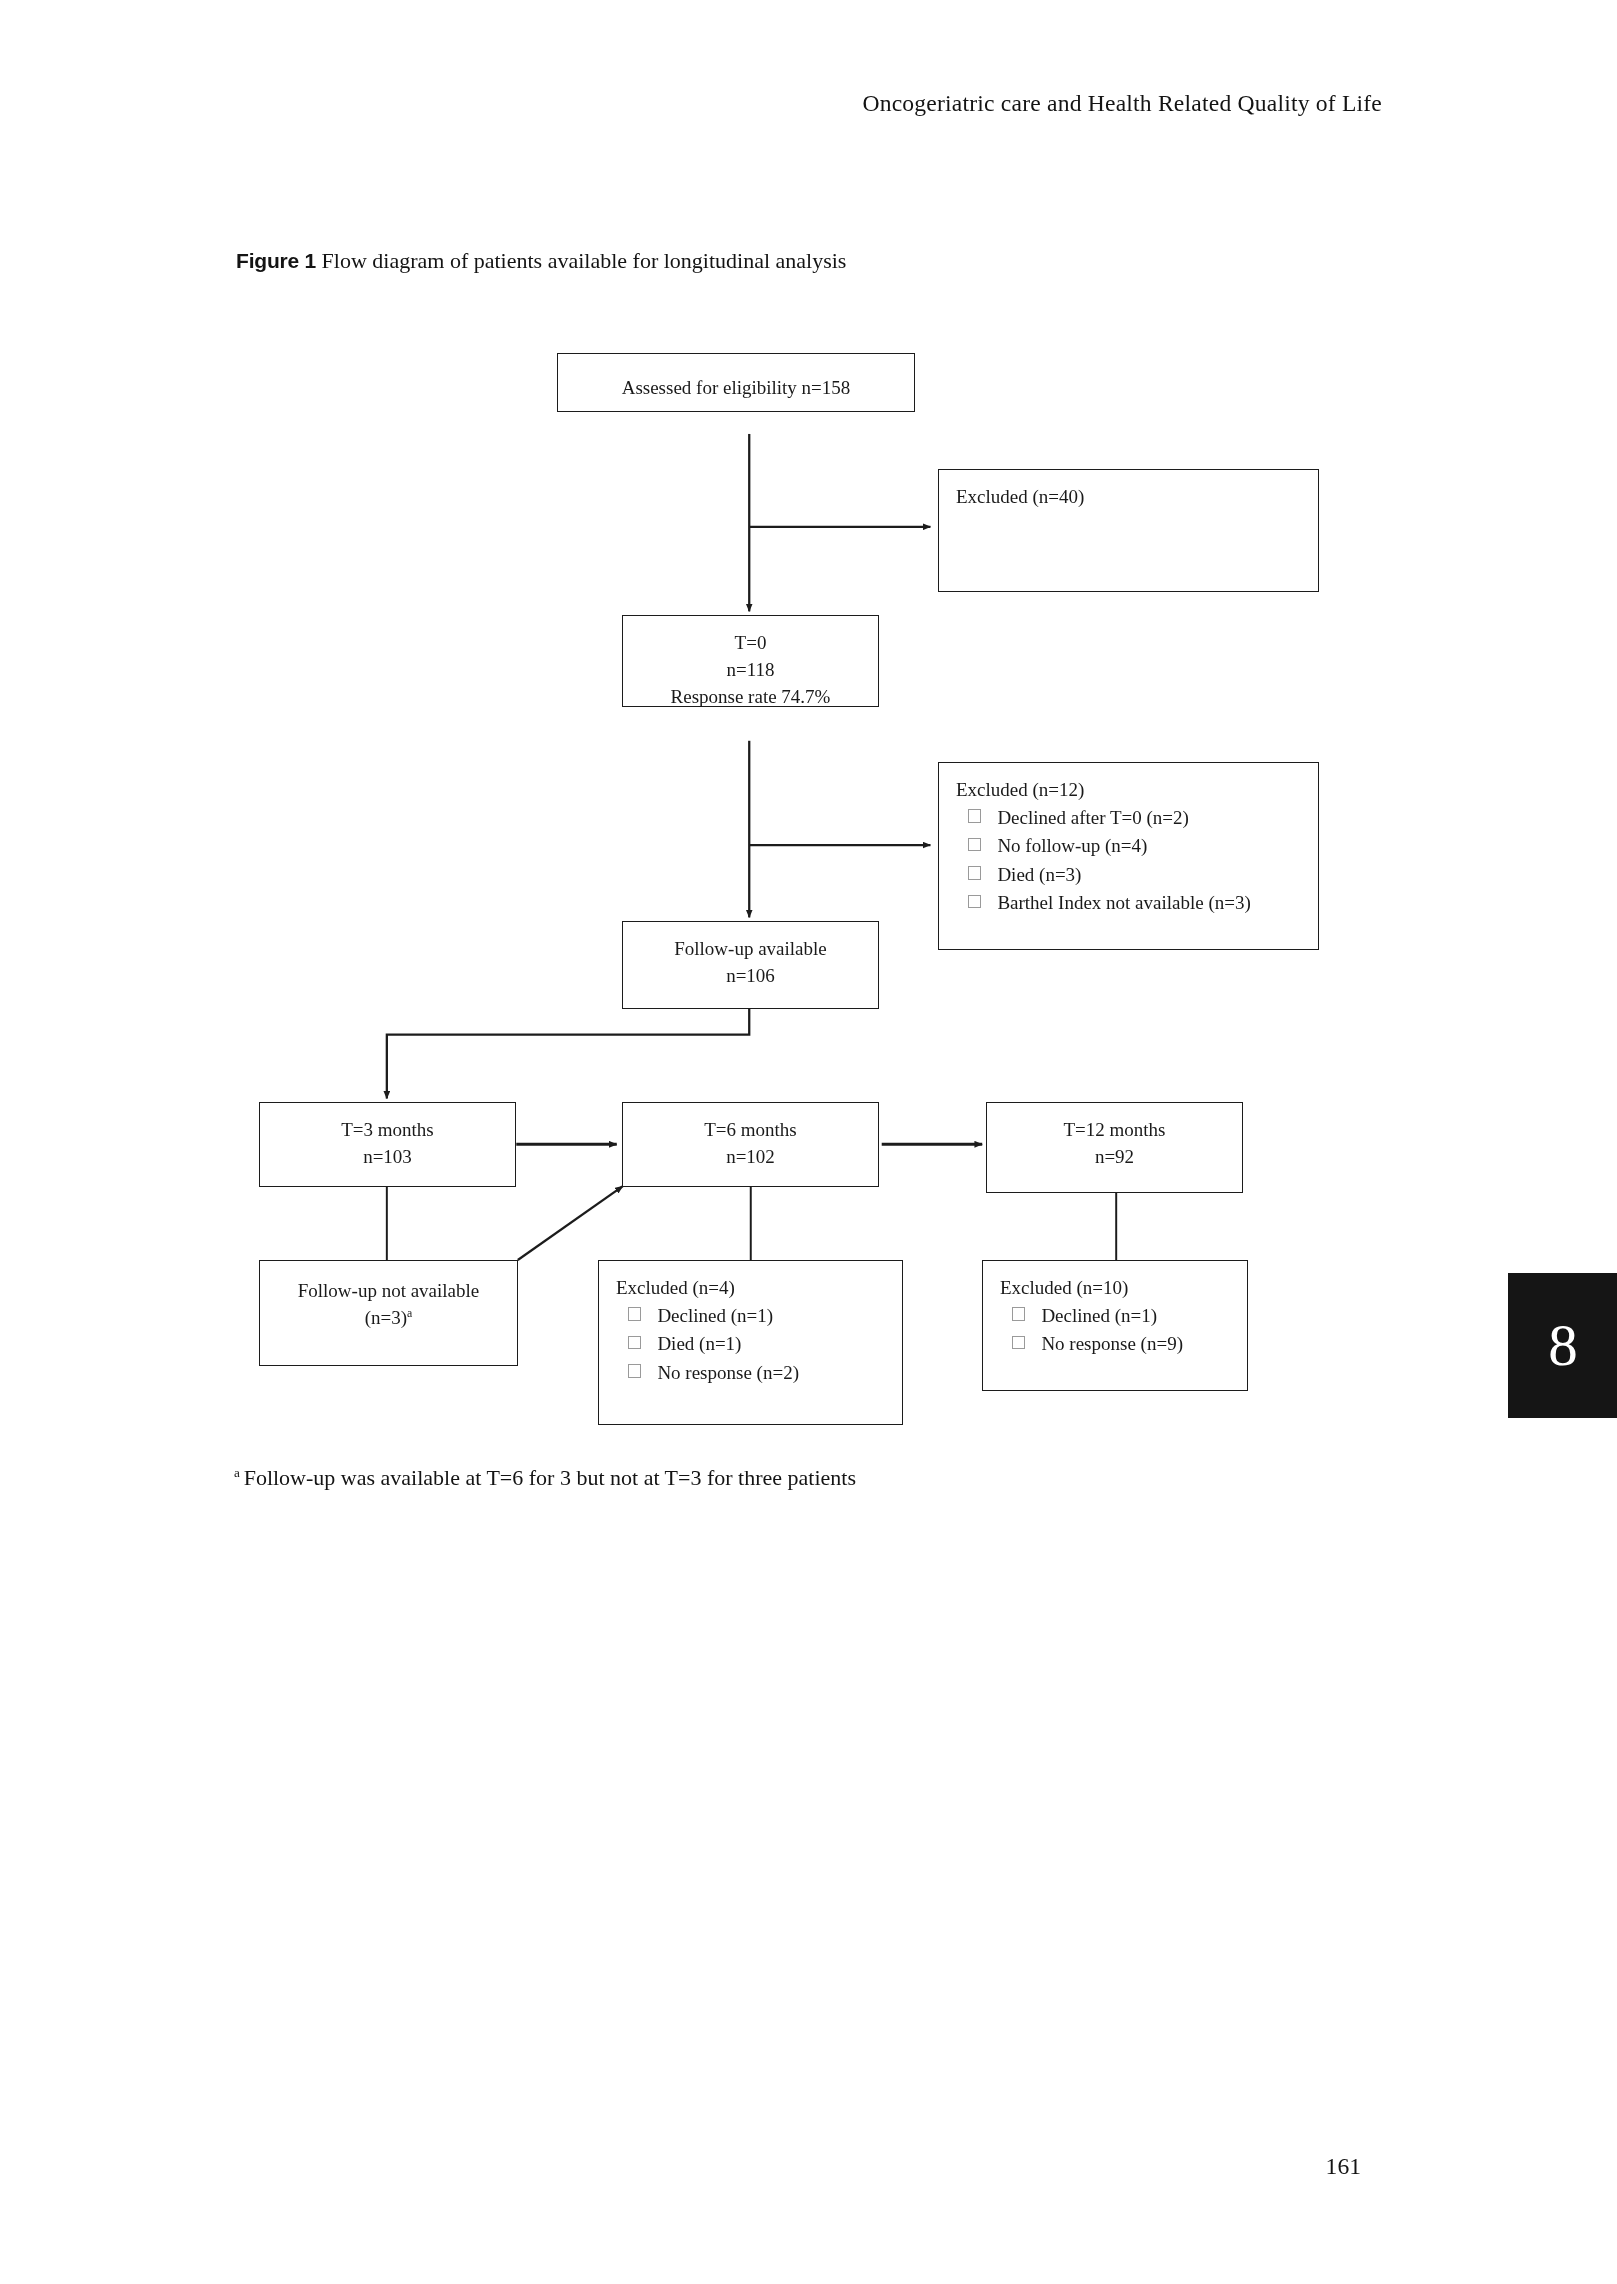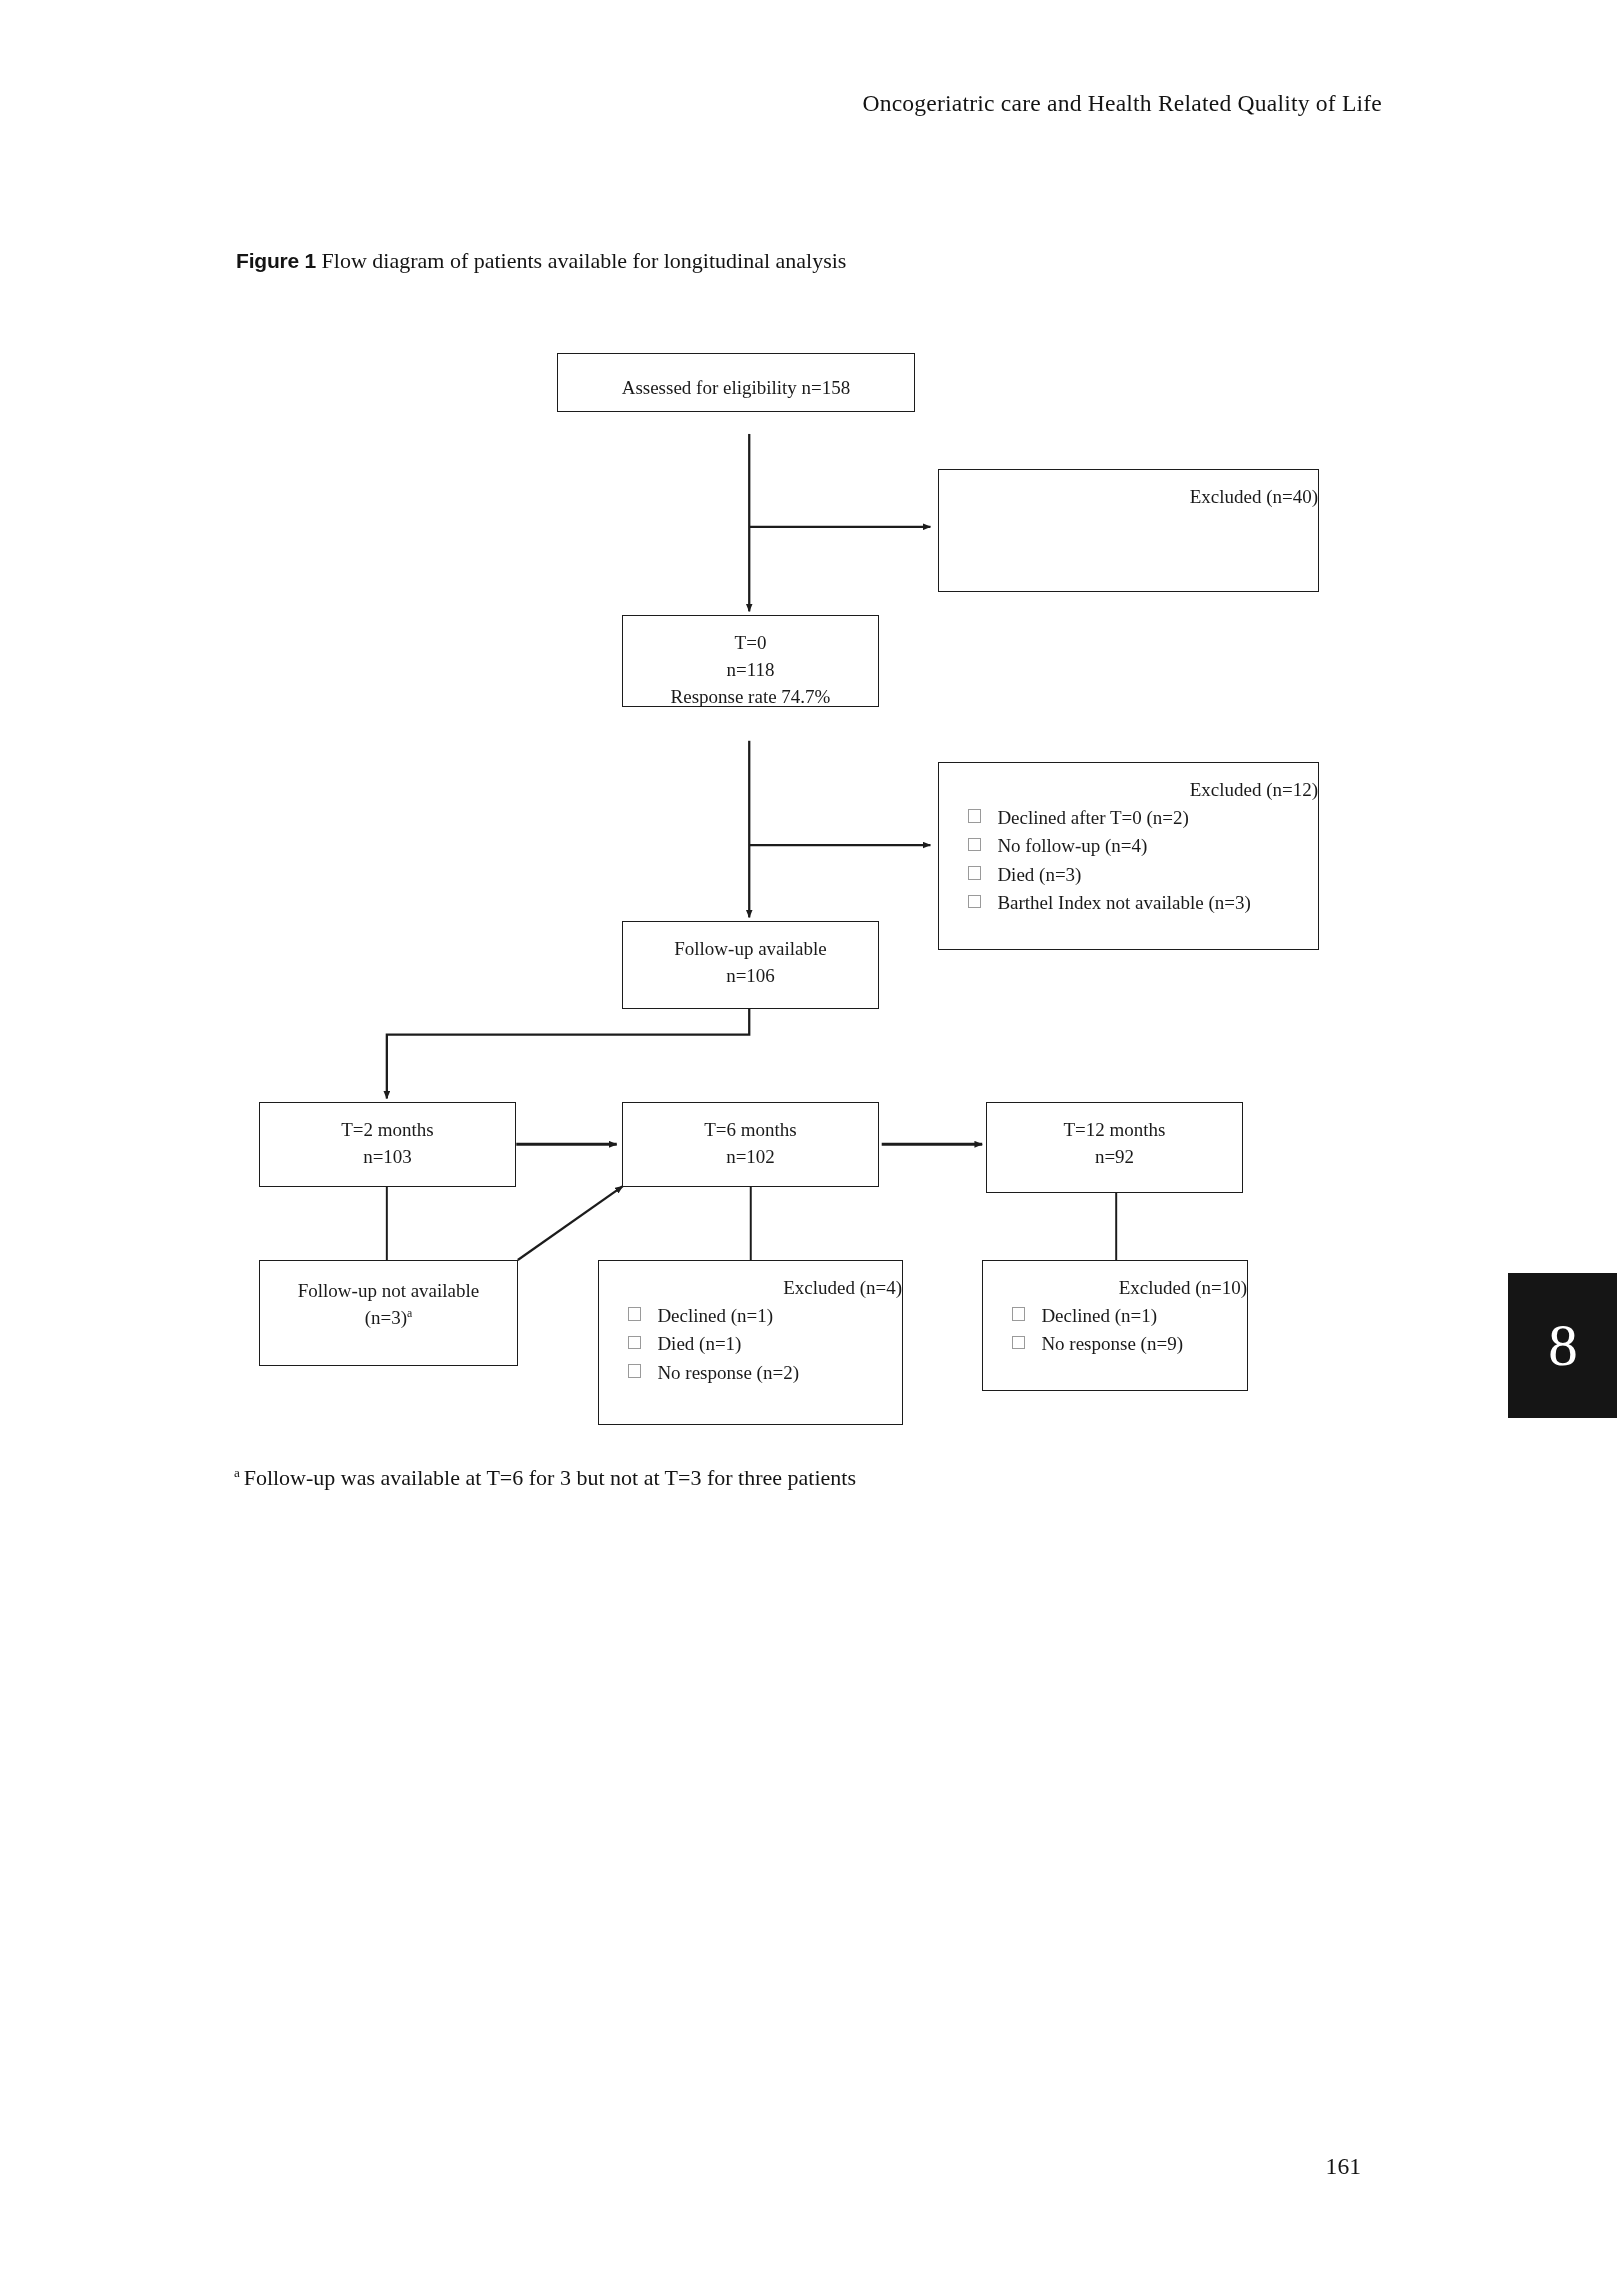--- a/index.html
+++ b/index.html
@@ -55,21 +55,20 @@
     width: 1618px;
     height: 2284px;
     pointer-events: none;
   }
 
   .node {
     position: absolute;
     border: 1.8px solid #1c1c1c;
     background: #ffffff;
     box-sizing: border-box;
-    text-align: right;
   }
 
   .node-center {
     display: flex;
     flex-direction: column;
     align-items: center;
     justify-content: flex-start;
     text-align: center;
   }
   .node-center .line {
@@ -231,21 +230,21 @@
     </li>
   </ul>
 </div>
 
 <div class="node node-center" style="left:622px; top:921px; width:257px; height:88px; padding-top:13.7px;">
   <div class="line">Follow-up available</div>
   <div class="line">n=106</div>
 </div>
 
 <div class="node node-center" style="left:259px; top:1102px; width:257px; height:85px; padding-top:13.7px;">
-  <div class="line">T=2 months</div>
+  <div class="line">T=3 months</div>
   <div class="line">n=103</div>
 </div>
 
 <div class="node node-center" style="left:622px; top:1102px; width:257px; height:85px; padding-top:13.7px;">
   <div class="line">T=6 months</div>
   <div class="line">n=102</div>
 </div>
 
 <div class="node node-center" style="left:986px; top:1102px; width:257px; height:91px; padding-top:13.7px;">
   <div class="line">T=12 months</div>

